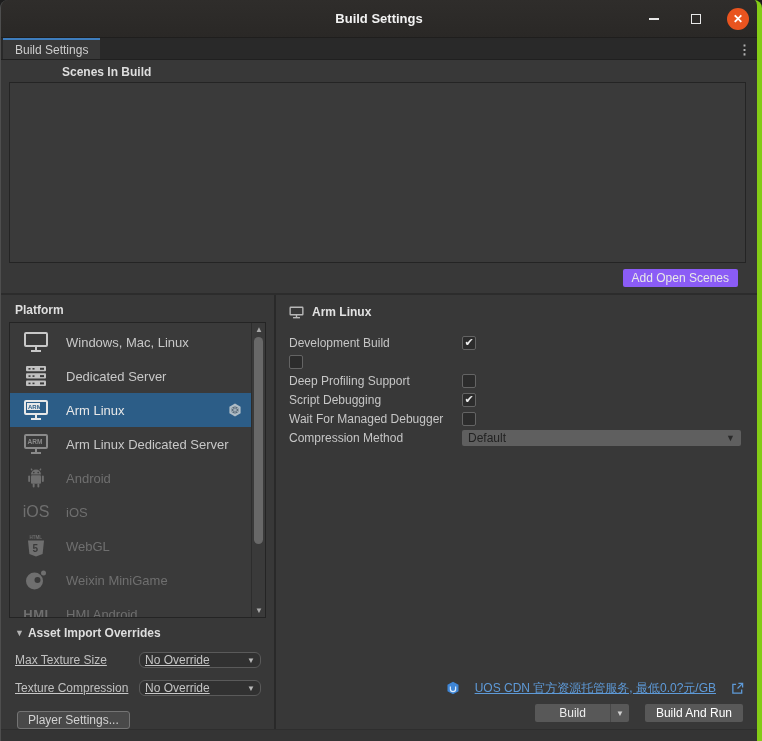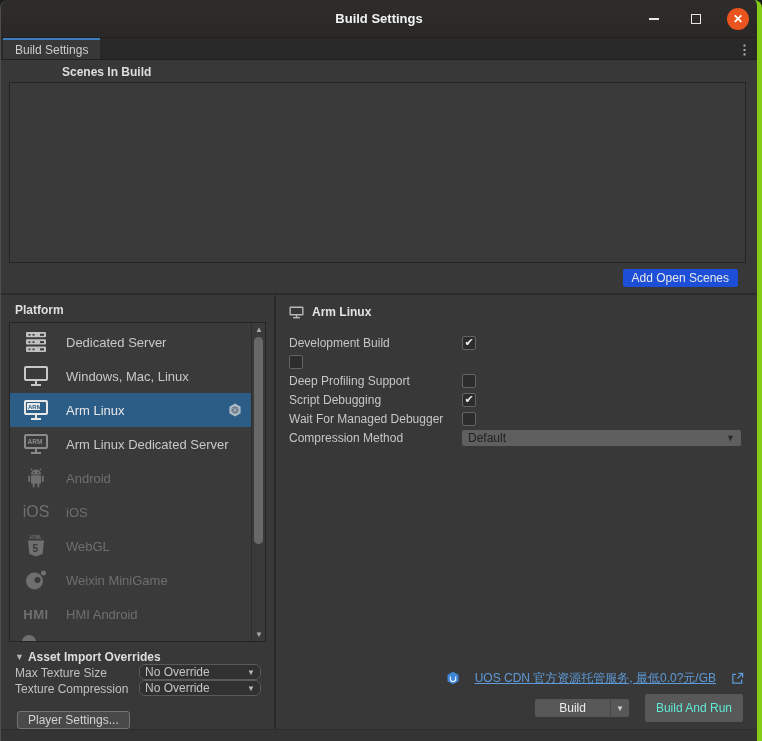--- a/index.html
+++ b/index.html
@@ -26,21 +26,21 @@
   .tab { margin-left: 2px; padding: 0 12px; background: #383838; border-top: 2px solid #3e7dbd;
          display: flex; align-items: center; color: #cdcdcd; font-size: 12px; }
   .kebab { position: absolute; right: 6px; top: 0; height: 22px; display: flex; align-items: center;
            color: #b0b0b0; font-size: 13px; font-weight: bold; letter-spacing: 0; }
 
   
   .scenes-label { font-weight: bold; color: #dedede; padding: 5px 0 3px 14px; margin-left: 47px; }
   .scenes-box { margin: 0 11px 0 8px; height: 181px; background: #3a3a3a; border: 1px solid #242424; }
   .add-scenes-row { display: flex; justify-content: flex-end; padding: 6px 19px 6px 0; }
 
-  .u-btn { background: #1d4ed8; color: #e8e8e8; border: none; border-radius: 2px; font-size: 12px;
+  .u-btn { background: #8b5cf6; color: #e8e8e8; border: none; border-radius: 2px; font-size: 12px;
            font-family: "Liberation Sans", sans-serif; padding: 2px 9px; height: 18px; line-height: 14px; cursor: default; }
 
   .hdivider { height: 2px; background: #2c2c2c; flex: 0 0 auto; }
 
   
   .panels { flex: 1; display: flex; min-height: 0; }
   .left-panel { width: 275px; flex: 0 0 275px; border-right: 2px solid #292929; display: flex; flex-direction: column; position: relative; }
   .right-panel { flex: 1; display: flex; flex-direction: column; min-width: 0; }
 
   .panel-title { font-weight: bold; color: #dedede; padding: 8px 0 5px 14px; }
@@ -62,21 +62,21 @@
               color: #a8a8a8; font-size: 8px; }
   .sb-arrow.up { top: 0; }
   .sb-arrow.down { bottom: 0; }
   .sb-thumb { position: absolute; left: 2px; right: 2px; top: 14px; height: 207px; background: #686868; border-radius: 5px; }
 
   
   .asset-section { padding: 8px 0 0 5px; }
   .asset-header { display: flex; align-items: center; gap: 4px; padding-left: 9px; }
   .foldout-arrow { color: #b4b4b4; font-size: 9px; }
   .asset-title { font-weight: bold; color: #dedede; }
-  .asset-row { display: flex; align-items: flex-end; margin-top: 0; padding-left: 9px; }
+  .asset-row { display: flex; align-items: center; margin-top: 12px; padding-left: 9px; text-decoration: underline; }
   .asset-row .alabel { flex: 0 0 124px; color: #c0c0c0; }
   .dark-dropdown { width: 122px; height: 16px; background: #313131; border: 1px solid #5a5a5a; border-radius: 6px;
                    color: #c4c4c4; display: flex; align-items: center; padding: 0 5px; position: relative; }
   .dark-dropdown .dd-arrow { position: absolute; right: 5px; color: #b8b8b8; font-size: 8px; }
 
   .player-settings-row { margin-top: 15px; padding-left: 16px; }
   .outlined-btn { background: #494949; border: 1px solid #747474; border-radius: 3px; color: #d2d2d2;
                   font-size: 12px; font-family: "Liberation Sans", sans-serif; padding: 1px 10px; height: 18px; cursor: default; }
 
   
@@ -96,22 +96,22 @@
   .rp-spacer { flex: 1; }
 
   
   .uos-row { display: flex; align-items: center; justify-content: flex-end; gap: 15px; padding-right: 13px; height: 20px; }
   .uos-link { color: #5e9ad8; text-decoration: underline; font-size: 12px; cursor: pointer; }
   .build-row { display: flex; align-items: center; justify-content: flex-end; gap: 16px; padding: 6px 14px 0 0; }
   .build-btn { display: flex; align-items: stretch; background: #585858; border-radius: 2px; height: 18px; overflow: hidden; }
   .build-btn .build-main { padding: 0 24px; display: flex; align-items: center; color: #ededed; }
   .build-btn .build-arrow { width: 19px; border-left: 1px solid #474747; display: flex; align-items: center; justify-content: center;
                             color: #cfcfcf; font-size: 8px; }
-  .bar-btn { background: #585858; border: none; border-radius: 2px; color: #5eead4; font-size: 12px;
-             font-family: "Liberation Sans", sans-serif; height: 28px; padding: 0 11px; cursor: default; }
+  .bar-btn { background: #585858; border: none; border-radius: 2px; color: #ffffff; font-size: 12px;
+             font-family: "Liberation Sans", sans-serif; height: 18px; padding: 0 11px; cursor: default; }
   .footer-pad { height: 12px; background: #343434; flex: 0 0 auto; border-top: 1px solid #2e2e2e; }
 
   svg { display: block; }
 </style>
 </head>
 <body>
 
 <div class="window">
 
   <div class="titlebar">
@@ -144,50 +144,50 @@
 
   <div class="hdivider"></div>
 
   <div class="panels">
 
     <div class="left-panel">
       <div class="panel-title">Platform</div>
 
       <div class="platform-box">
         <div class="platform-rows">
+
+          <div class="platform-row">
+            <span class="picon">
+              <svg width="26" height="22" viewBox="0 0 26 22" fill="none" stroke="currentColor" stroke-width="2">
+                <rect x="2" y="2" width="22" height="13" rx="1"></rect>
+                  <path d="M13 15v4"></path>
+                  <path d="M8 20h10"></path>
+              </svg>
+            </span>
+            <span class="plabel">Windows, Mac, Linux</span>
+          </div>
 
           <div class="platform-row">
             <span class="picon">
               <svg width="24" height="22" viewBox="0 0 24 22" fill="currentColor">
                 <rect x="2" y="1" width="20" height="5.3" rx="1" opacity="0.95"></rect>
                 <rect x="2" y="8.3" width="20" height="5.3" rx="1" opacity="0.95"></rect>
                 <rect x="2" y="15.6" width="20" height="5.3" rx="1" opacity="0.95"></rect>
                 <rect x="4.5" y="3" width="2" height="1.6" fill="#3a3a3a"></rect>
                   <rect x="8.5" y="3" width="2" height="1.6" fill="#3a3a3a"></rect>
                 <rect x="4.5" y="10.3" width="2" height="1.6" fill="#3a3a3a"></rect>
                   <rect x="8.5" y="10.3" width="2" height="1.6" fill="#3a3a3a"></rect>
                 <rect x="4.5" y="17.6" width="2" height="1.6" fill="#3a3a3a"></rect>
                   <rect x="8.5" y="17.6" width="2" height="1.6" fill="#3a3a3a"></rect>
                 <rect x="16" y="2.8" width="4" height="2" fill="#3a3a3a"></rect>
                   <rect x="16" y="10.1" width="4" height="2" fill="#3a3a3a"></rect>
                   <rect x="16" y="17.4" width="4" height="2" fill="#3a3a3a"></rect>
               </svg>
             </span>
             <span class="plabel">Dedicated Server</span>
-          </div>
-
-          <div class="platform-row">
-            <span class="picon">
-              <svg width="26" height="22" viewBox="0 0 26 22" fill="none" stroke="currentColor" stroke-width="2">
-                <rect x="2" y="2" width="22" height="13" rx="1"></rect>
-                  <path d="M13 15v4"></path>
-                  <path d="M8 20h10"></path>
-              </svg>
-            </span>
-            <span class="plabel">Windows, Mac, Linux</span>
           </div>
 
           <div class="platform-row selected">
             <span class="picon">
               <svg width="26" height="22" viewBox="0 0 26 22">
                 <rect x="2" y="2" width="22" height="13" rx="1" fill="none" stroke="currentColor" stroke-width="2"></rect>
                 <path d="M13 15v4 M8 20h10" stroke="currentColor" stroke-width="2" fill="none"></path>
                 <rect x="4" y="4" width="13" height="7" fill="currentColor"></rect>
                 <text x="5" y="10" font-size="6" font-weight="bold" fill="#2c5d87" font-family="Liberation Sans, sans-serif">ARM</text>
               </svg>

